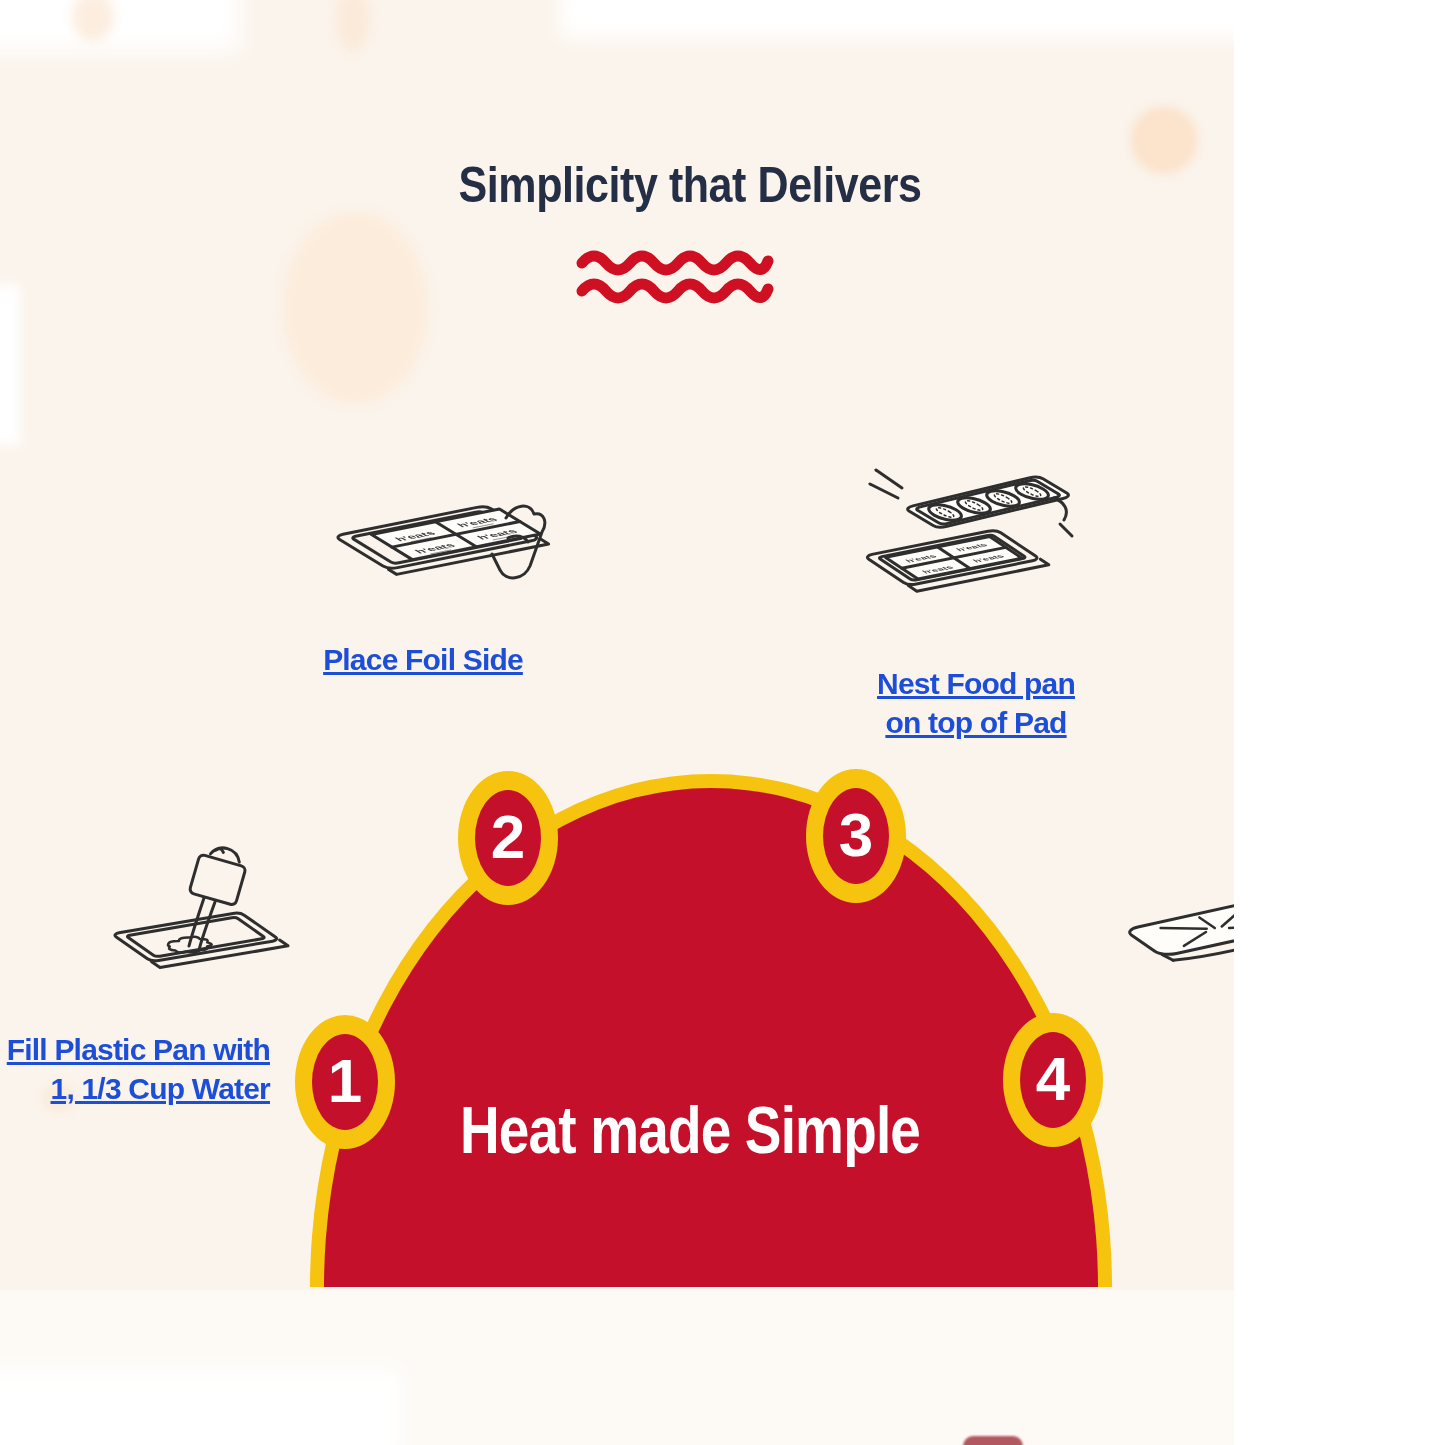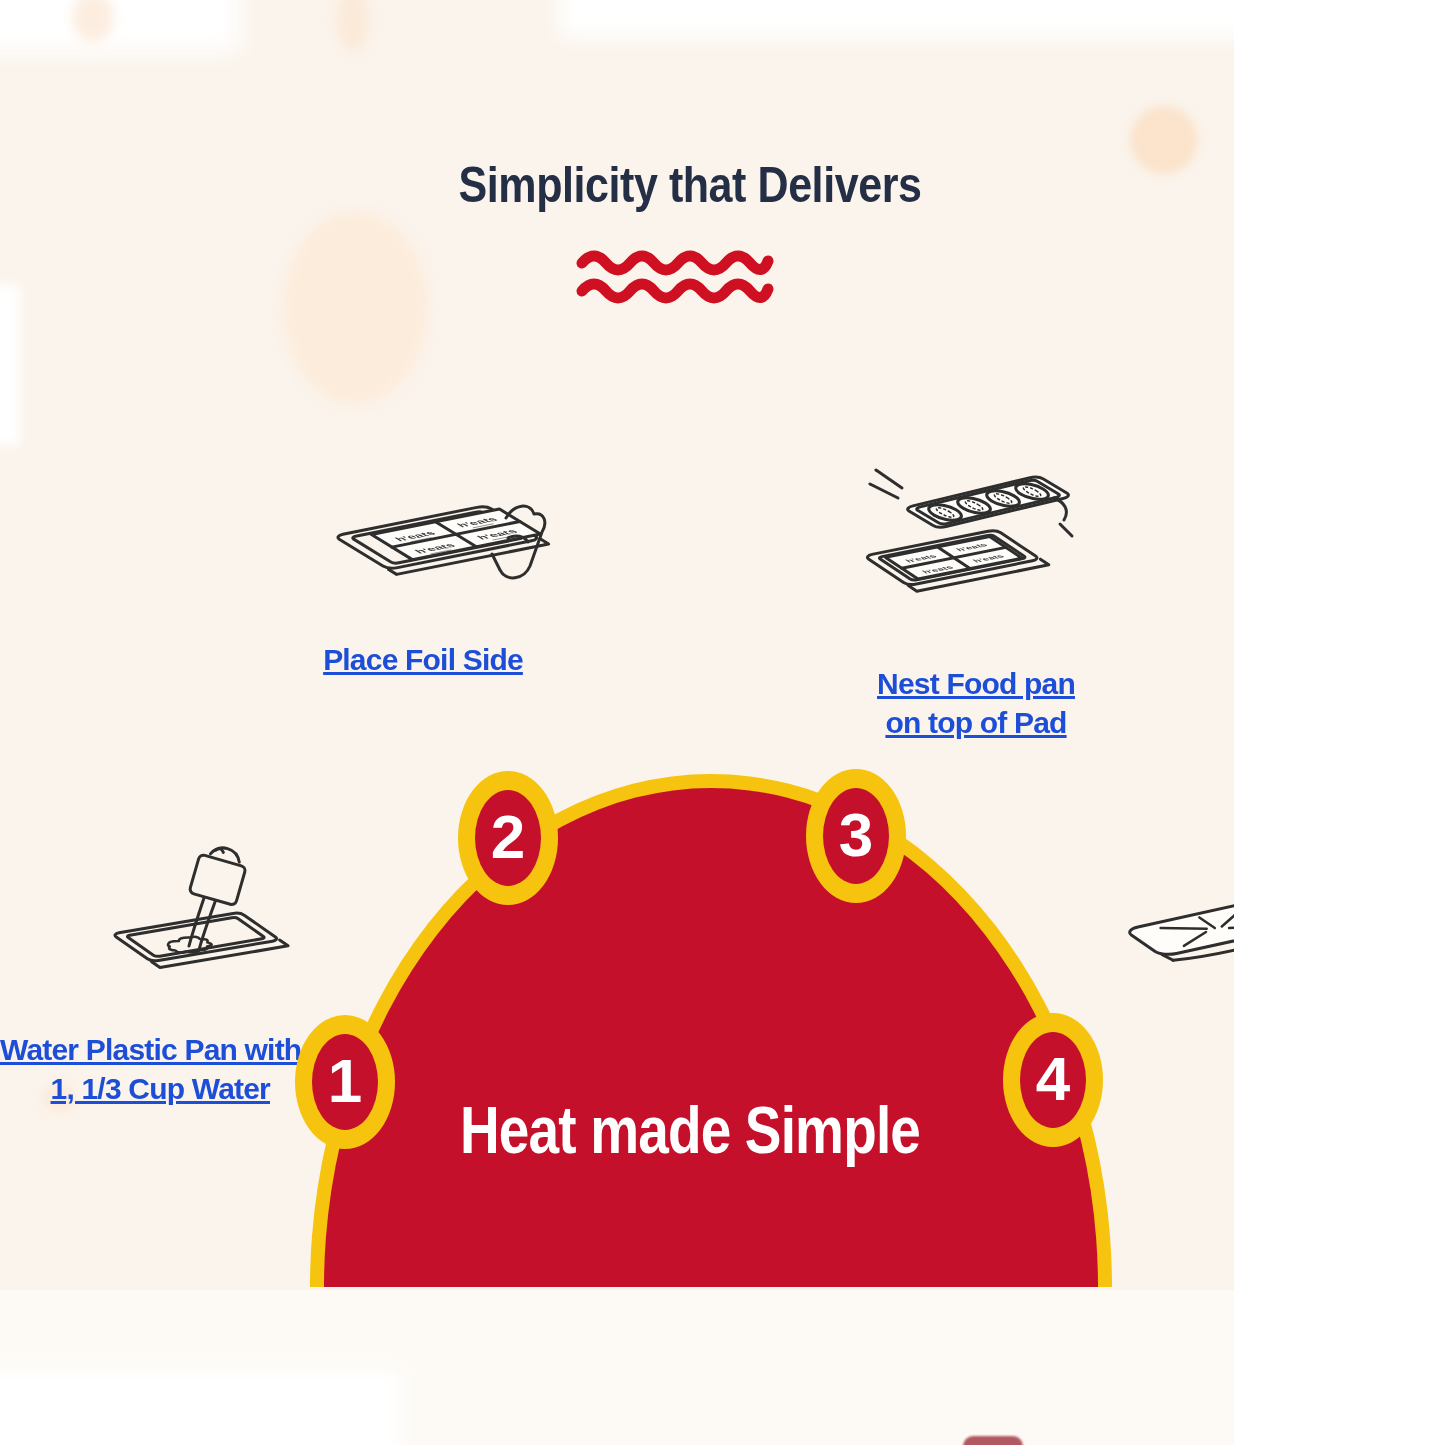--- a/index.html
+++ b/index.html
@@ -224,21 +224,21 @@
       <span class="badge-num">3</span>
     </div>
   </div>
   <div class="abs badge" style="left:1003px;top:1013px">
     <div class="badge-inner">
       <span class="badge-num">4</span>
     </div>
   </div>
 
   <div class="abs step-label lbl-1">
-    <div>Water Plastic Pan with</div>
+    <div>Fill Plastic Pan with</div>
     <div>1, 1/3 Cup Water</div>
   </div>
   <div class="abs step-label lbl-2">
     <div>Place Foil Side</div>
   </div>
   <div class="abs step-label lbl-3">
     <div>Nest Food pan</div>
     <div>on top of Pad</div>
   </div>
 

